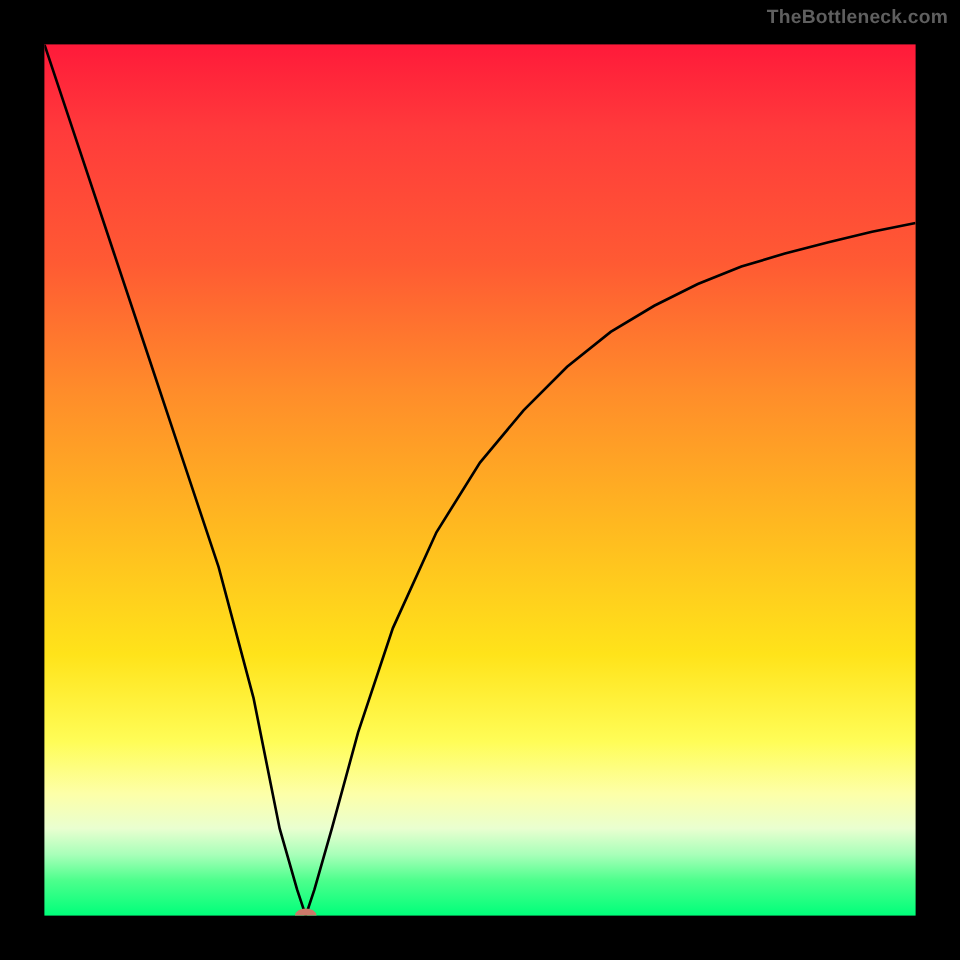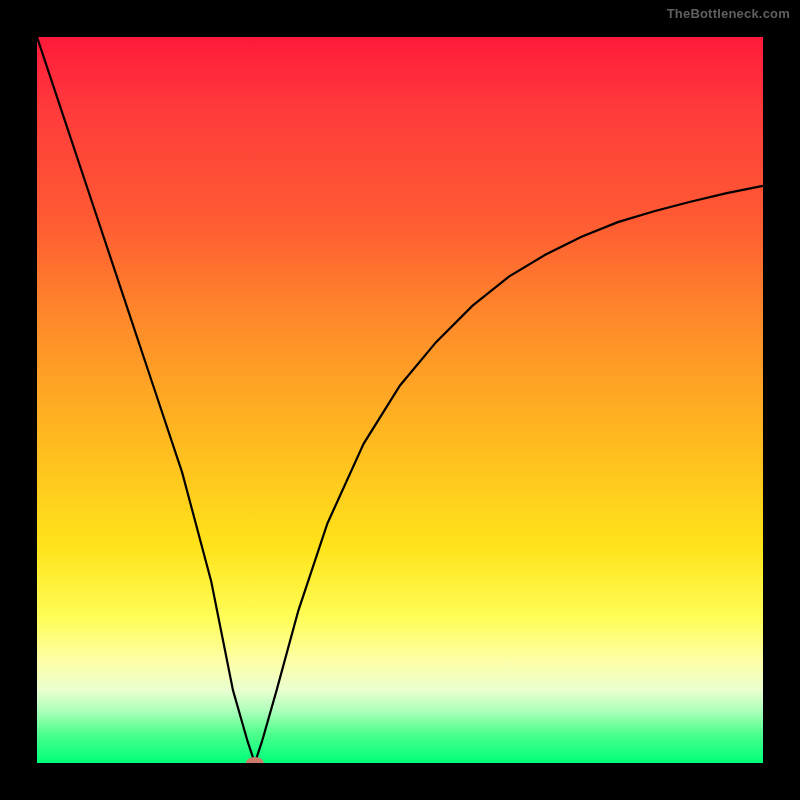--- a/index.html
+++ b/index.html
@@ -52,21 +52,21 @@
     stroke-width: 2.2;
   }
   .marker {
     fill: #cc7a6a;
     stroke: none;
   }
   .watermark {
     position: absolute;
     top: 6px;
     right: 10px;
-    font-size: 13px;
+    font-size: 16px;
     font-weight: 600;
     color: #5f5f5f;
     letter-spacing: 0.2px;
   }
 </style>
 </head>
 <body>
 
 <div class="chart-container">
 

